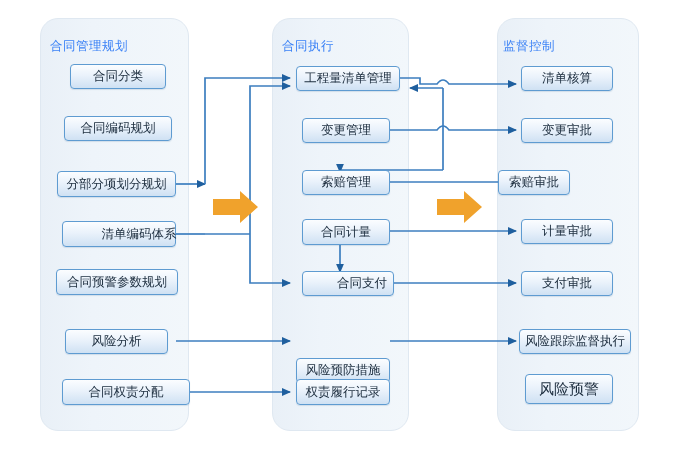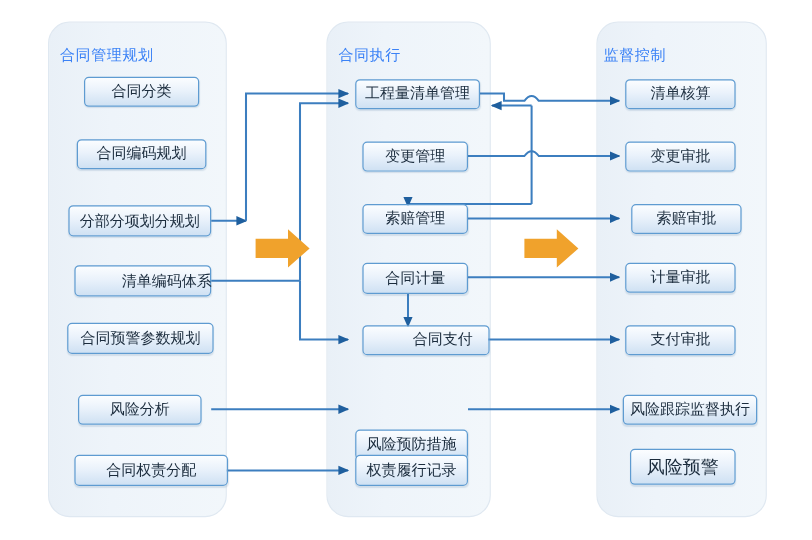--- a/index.html
+++ b/index.html
@@ -106,25 +106,25 @@
   <div class="node" style="left:57px;top:171px;width:119px;height:26px;">分部分项划分规划</div>
   <div class="node" style="left:62px;top:221px;width:114px;height:26px;padding-left:40px;">清单编码体系</div>
   <div class="node" style="left:56px;top:269px;width:122px;height:26px;">合同预警参数规划</div>
   <div class="node" style="left:65px;top:329px;width:103px;height:25px;">风险分析</div>
   <div class="node" style="left:62px;top:379px;width:128px;height:26px;font-family:Liberation Mono, monospace;">合同权责分配</div>
 
   <div class="node" style="left:296px;top:66px;width:104px;height:25px;">工程量清单管理</div>
   <div class="node" style="left:302px;top:118px;width:88px;height:25px;">变更管理</div>
   <div class="node" style="left:302px;top:170px;width:88px;height:25px;">索赔管理</div>
   <div class="node" style="left:302px;top:219px;width:88px;height:26px;">合同计量</div>
-  <div class="node" style="left:302px;top:271px;width:106px;height:25px;padding-left:28px;">合同支付</div>
+  <div class="node" style="left:302px;top:271px;width:92px;height:25px;padding-left:28px;">合同支付</div>
   <div class="node" style="left:296px;top:329px;width:94px;height:25px;margin-top:29px;">风险预防措施</div>
   <div class="node" style="left:296px;top:379px;width:94px;height:26px;">权责履行记录</div>
 
   <div class="node" style="left:521px;top:66px;width:92px;height:25px;">清单核算</div>
   <div class="node" style="left:521px;top:118px;width:92px;height:25px;font-family:Liberation Mono, monospace;">变更审批</div>
-  <div class="node" style="left:526px;top:170px;width:92px;height:25px;">索赔审批</div>
+  <div class="node" style="left:498px;top:170px;width:72px;height:25px;">索赔审批</div>
   <div class="node" style="left:521px;top:219px;width:92px;height:25px;">计量审批</div>
   <div class="node" style="left:521px;top:271px;width:92px;height:25px;">支付审批</div>
   <div class="node" style="left:519px;top:329px;width:112px;height:25px;">风险跟踪监督执行</div>
   <div class="node big" style="left:525px;top:374px;width:88px;height:30px;">风险预警</div>
 
 </div>
 
 </body></html>

